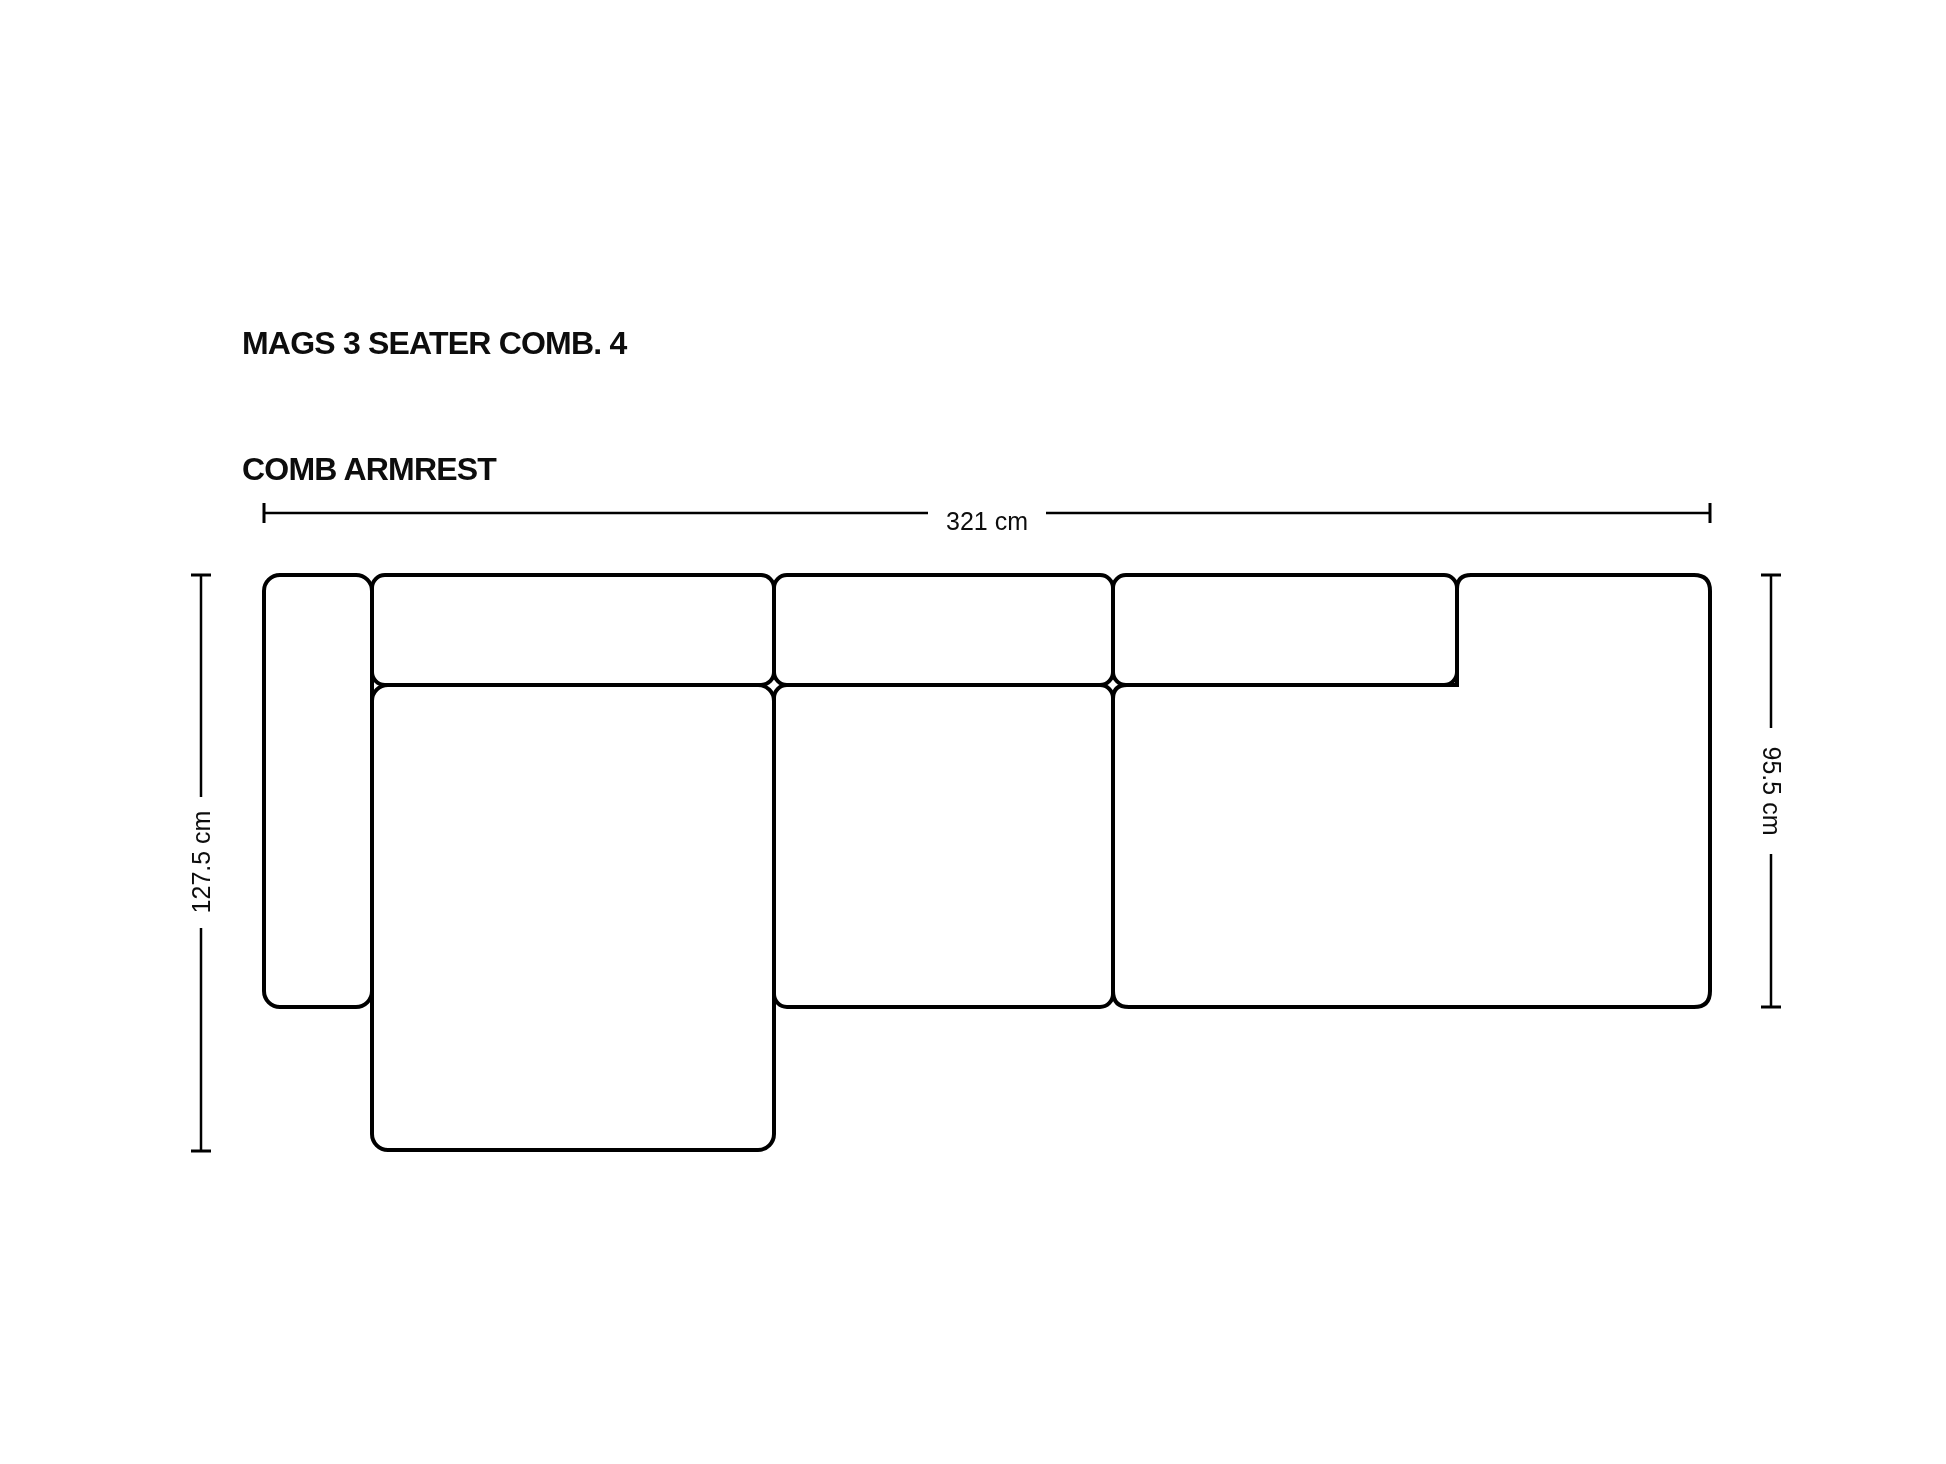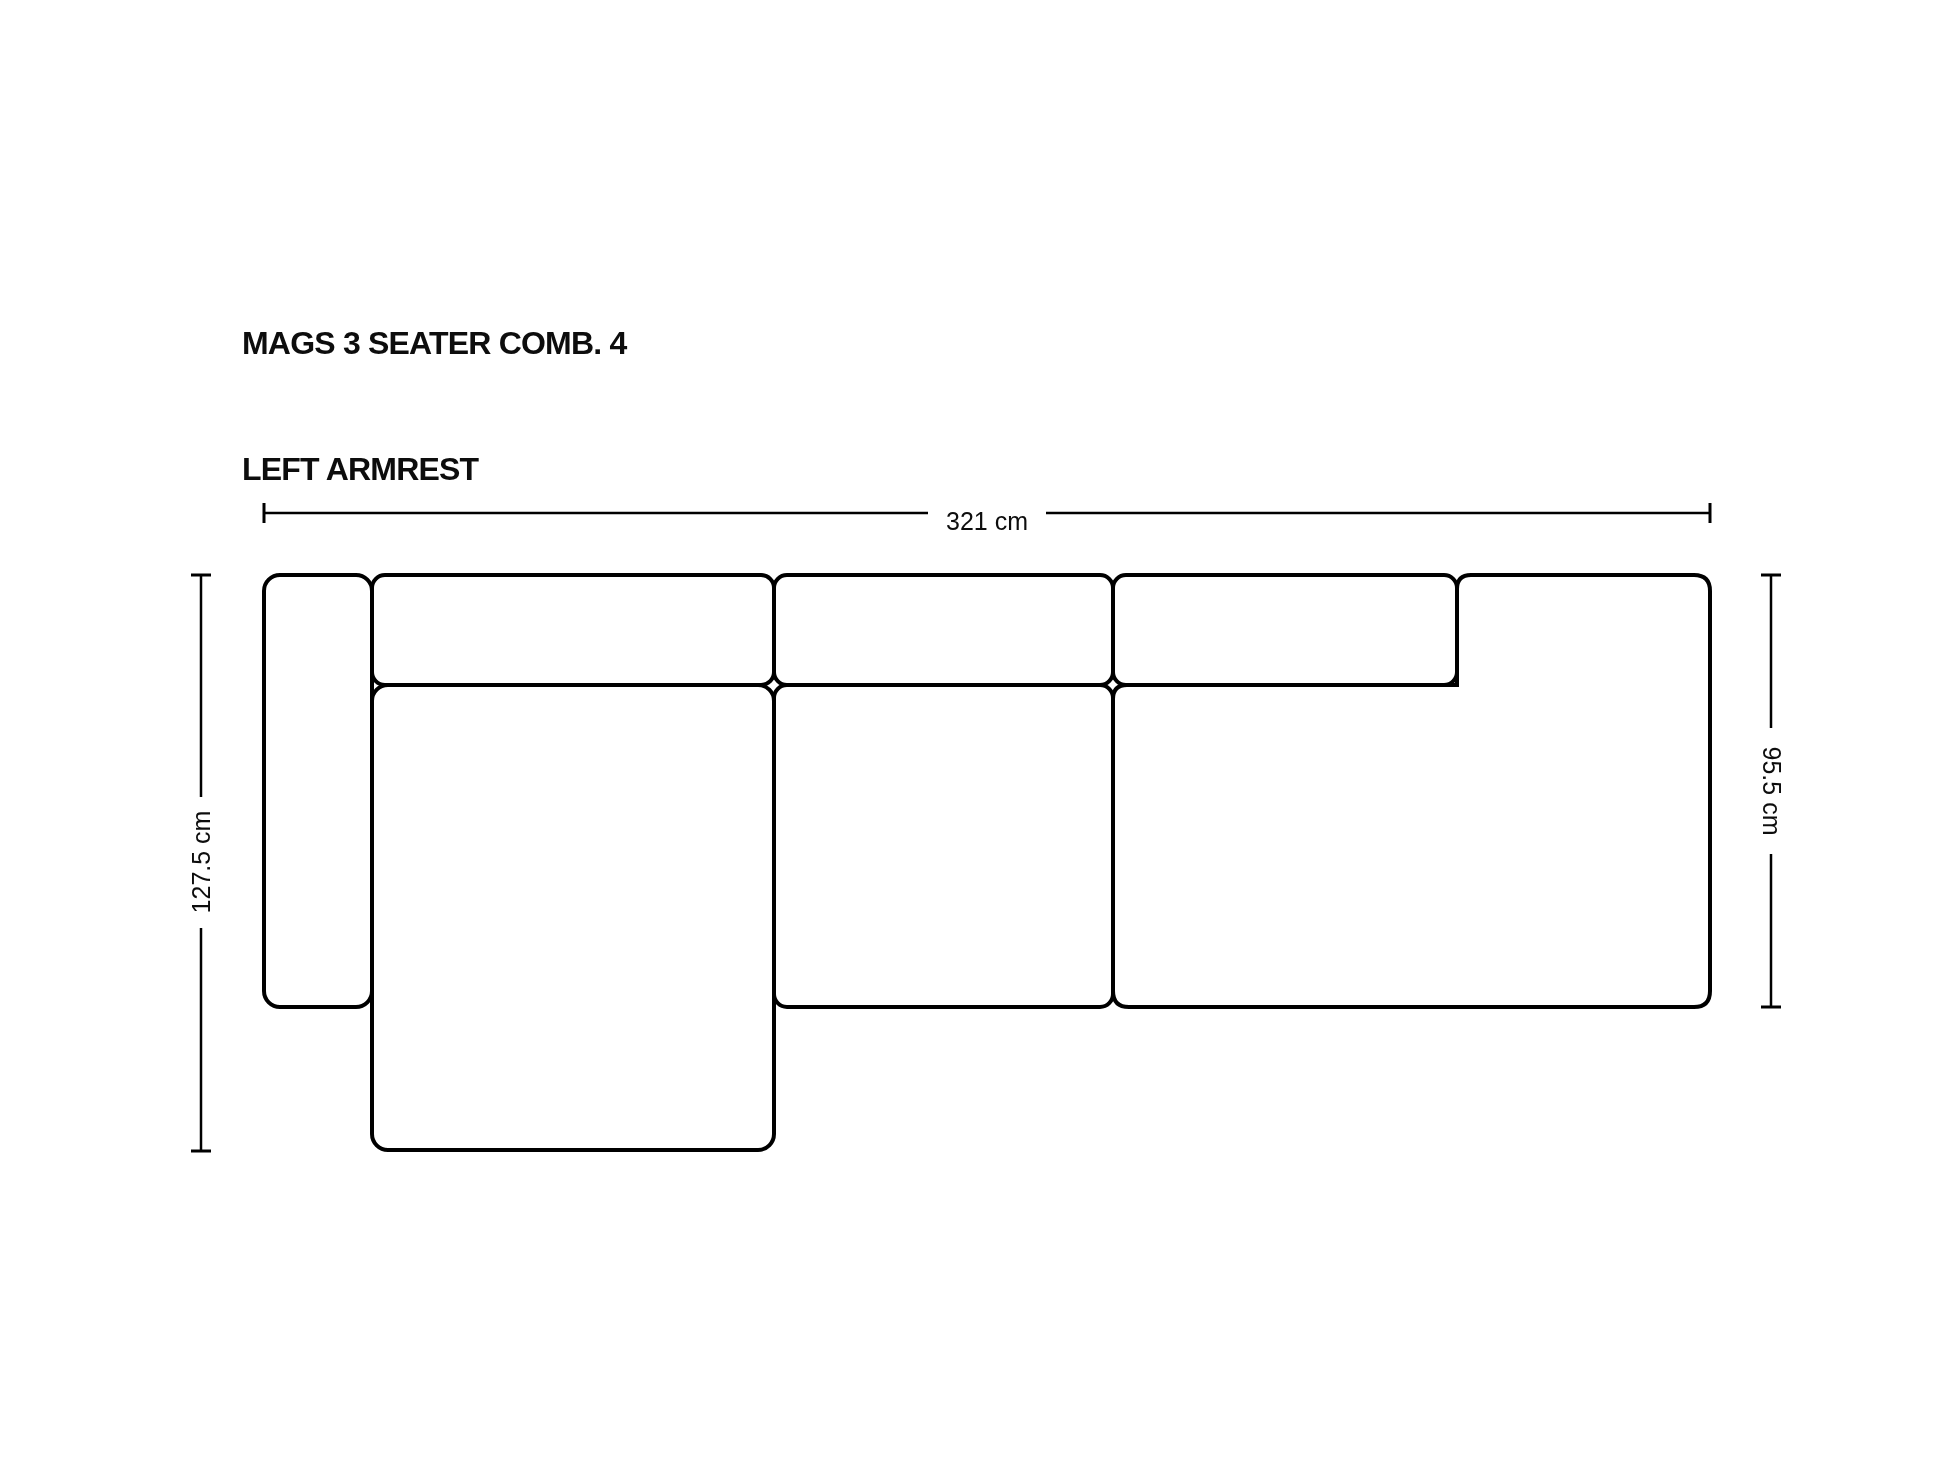--- a/index.html
+++ b/index.html
@@ -122,21 +122,21 @@
     <g>
       <line class="dim-line" x1="1771" y1="575" x2="1771" y2="728"></line>
       <line class="dim-line" x1="1771" y1="854" x2="1771" y2="1007"></line>
       <line class="dim-tick" x1="1761" y1="575" x2="1781" y2="575"></line>
       <line class="dim-tick" x1="1761" y1="1007" x2="1781" y2="1007"></line>
     </g>
   </svg>
 
   <div class="title-block">
     <div>MAGS 3 SEATER COMB. 4</div>
-    <div>LEFT ARMREST</div>
+    <div>COMB ARMREST</div>
   </div>
 
   <div class="dim-label horizontal" style="left:987px; top:521px;">321 cm</div>
 
   <div class="dim-label rot-ccw" style="left:201px; top:862px;">127.5 cm</div>
 
   <div class="dim-label rot-cw" style="left:1771px; top:791px;">95.5 cm</div>
 
 </div>
 

